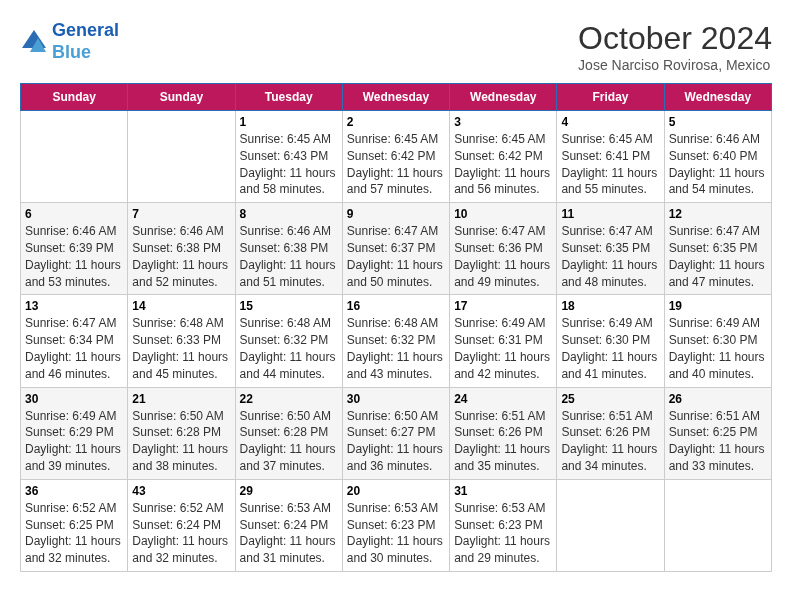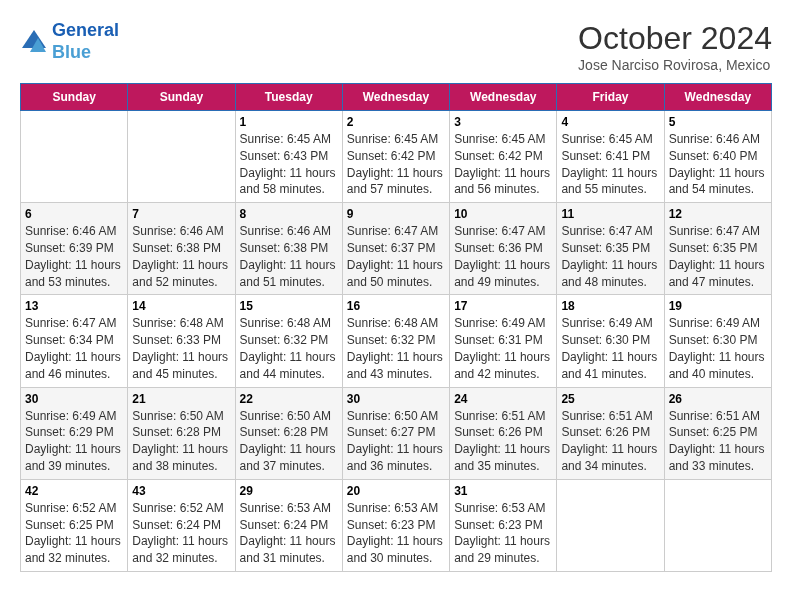--- a/index.html
+++ b/index.html
@@ -283,21 +283,21 @@
         </td>
         <td>
           <span class="day-num">26</span>
           <div class="day-info" style="white-space: pre-line;">Sunrise: 6:51 AM
 Sunset: 6:25 PM
 Daylight: 11 hours and 33 minutes.</div>
         </td>
       </tr>
       <tr>
         <td>
-          <span class="day-num">42</span>
+          <span class="day-num">36</span>
           <div class="day-info" style="white-space: pre-line;">Sunrise: 6:52 AM
 Sunset: 6:25 PM
 Daylight: 11 hours and 32 minutes.</div>
         </td>
         <td>
           <span class="day-num">43</span>
           <div class="day-info" style="white-space: pre-line;">Sunrise: 6:52 AM
 Sunset: 6:24 PM
 Daylight: 11 hours and 32 minutes.</div>
         </td>

